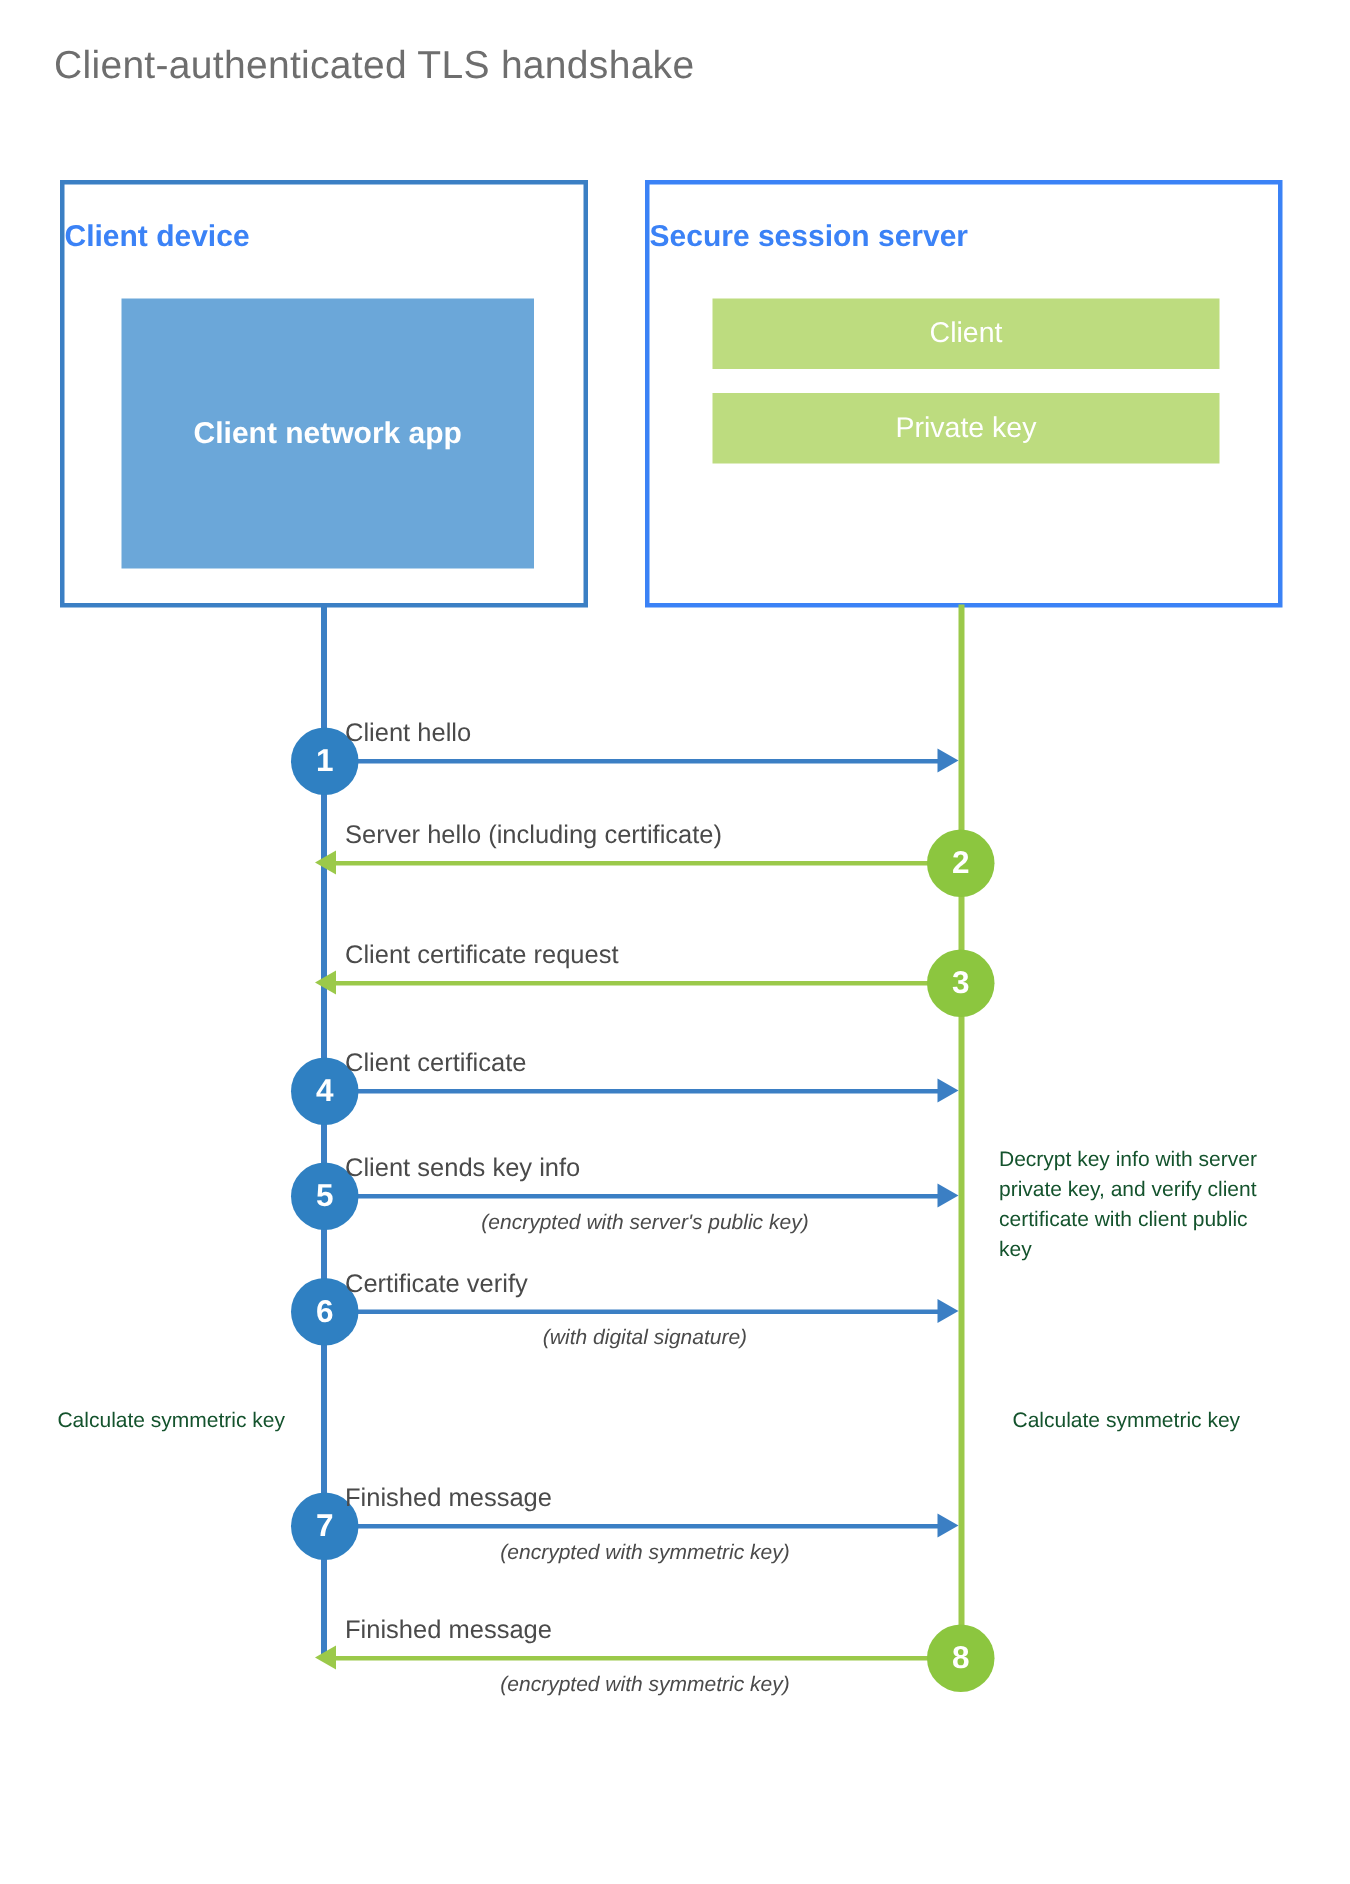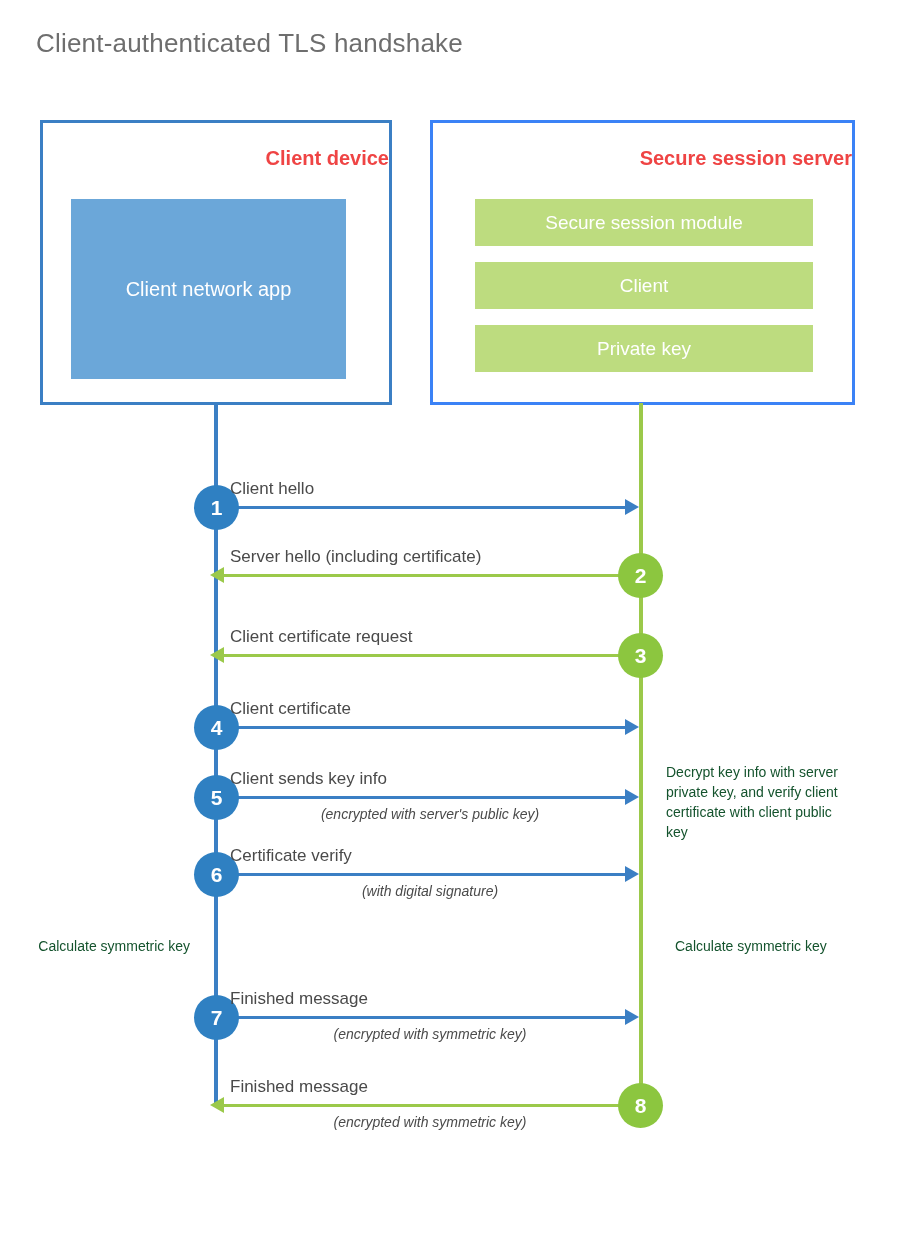--- a/index.html
+++ b/index.html
@@ -50,42 +50,43 @@
     top: 120px;
     width: 425px;
     height: 285px;
     border: 3px solid #3b82f6;
   }
   .actor-title {
     position: absolute;
     left: 0;
     right: 0;
     top: 24px;
-    text-align: right;
+    text-align: left;
     font-size: 20px;
     font-weight: bold;
-    color: #ef4444;
+    color: #3b82f6;
   }
 
   .client-app-box {
     position: absolute;
-    left: 28px;
+    left: 38px;
     top: 76px;
     width: 275px;
     height: 180px;
     background: #6ba7d9;
     color: #ffffff;
     font-size: 20px;
     display: flex;
     align-items: center;
     justify-content: center;
     text-align: center;
     line-height: 1.3;
     padding: 0 10px;
     box-sizing: border-box;
+    font-weight: bold;
   }
 
   .server-modules {
     position: absolute;
     left: 42px;
     top: 76px;
     width: 338px;
   }
   .server-module {
     height: 47px;
@@ -214,21 +215,20 @@
   <div class="page-title">Client-authenticated TLS handshake</div>
 
   <div class="actor-box client">
     <div class="actor-title">Client device</div>
     <div class="client-app-box">Client network app</div>
   </div>
 
   <div class="actor-box server">
     <div class="actor-title">Secure session server</div>
     <div class="server-modules">
-      <div class="server-module">Secure session module</div>
       <div class="server-module">Client</div>
       <div class="server-module">Private key</div>
     </div>
   </div>
 
   <div class="lifeline client-life"></div>
   <div class="lifeline server-life"></div>
 
   <div id="messages">
       <div class="msg" style="top: 507px;">

